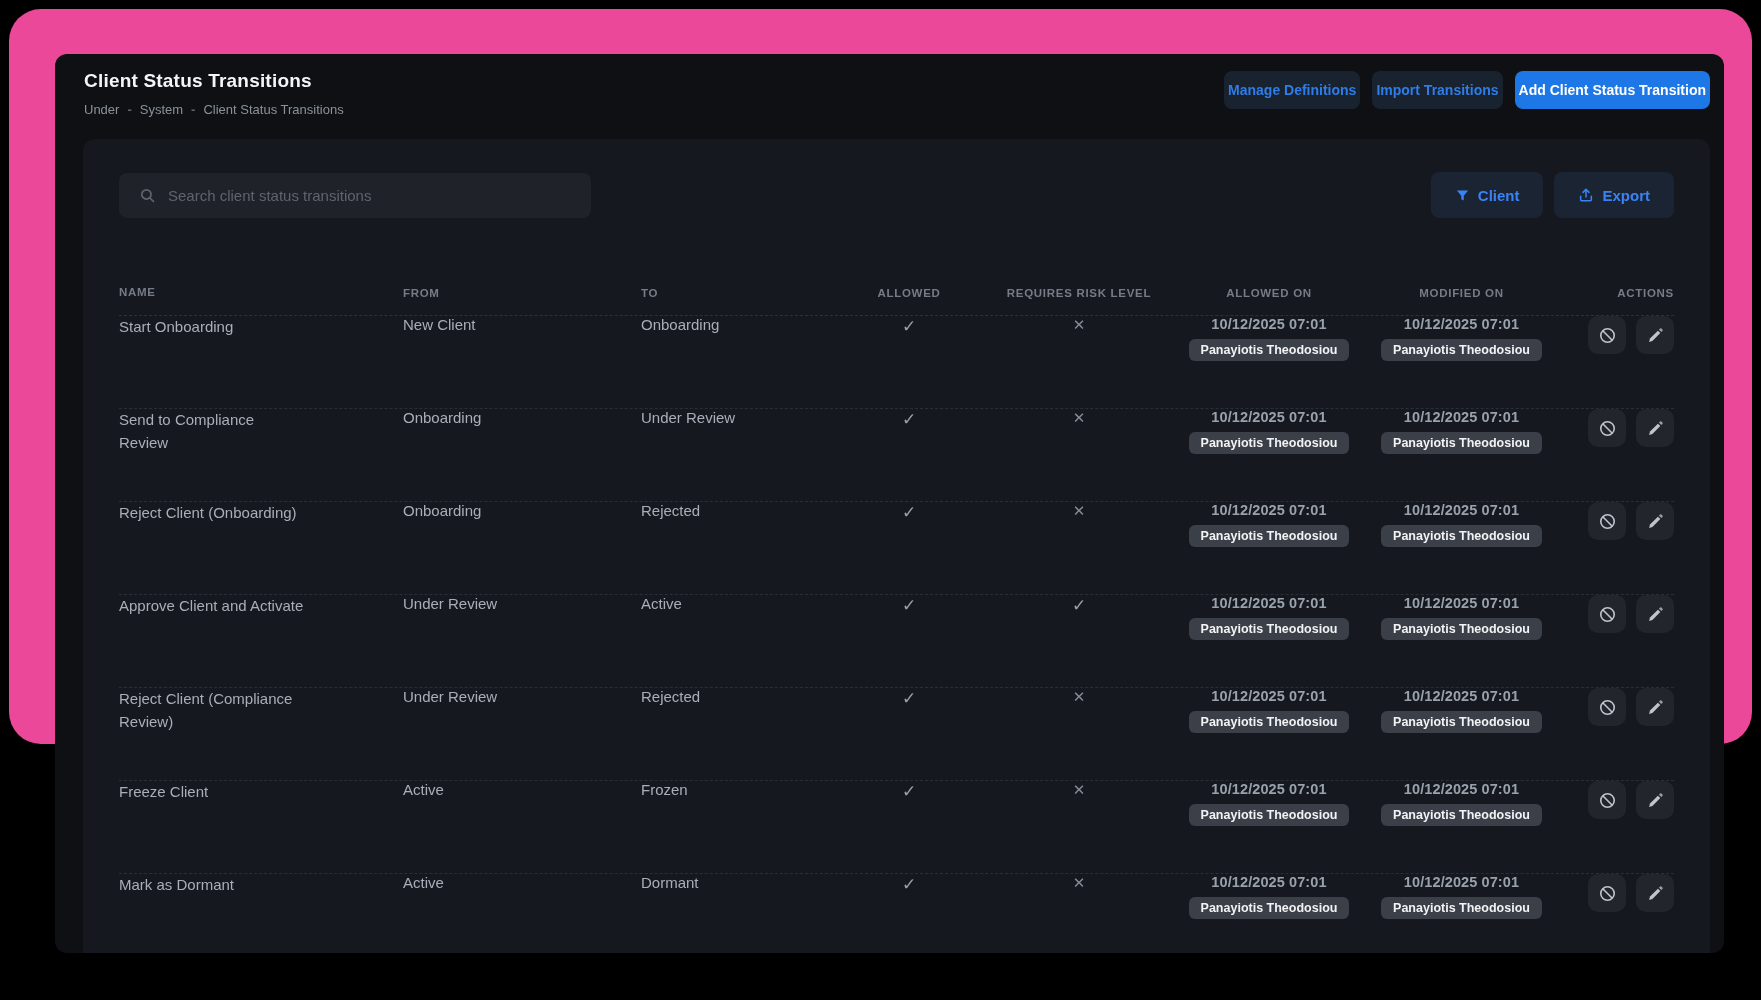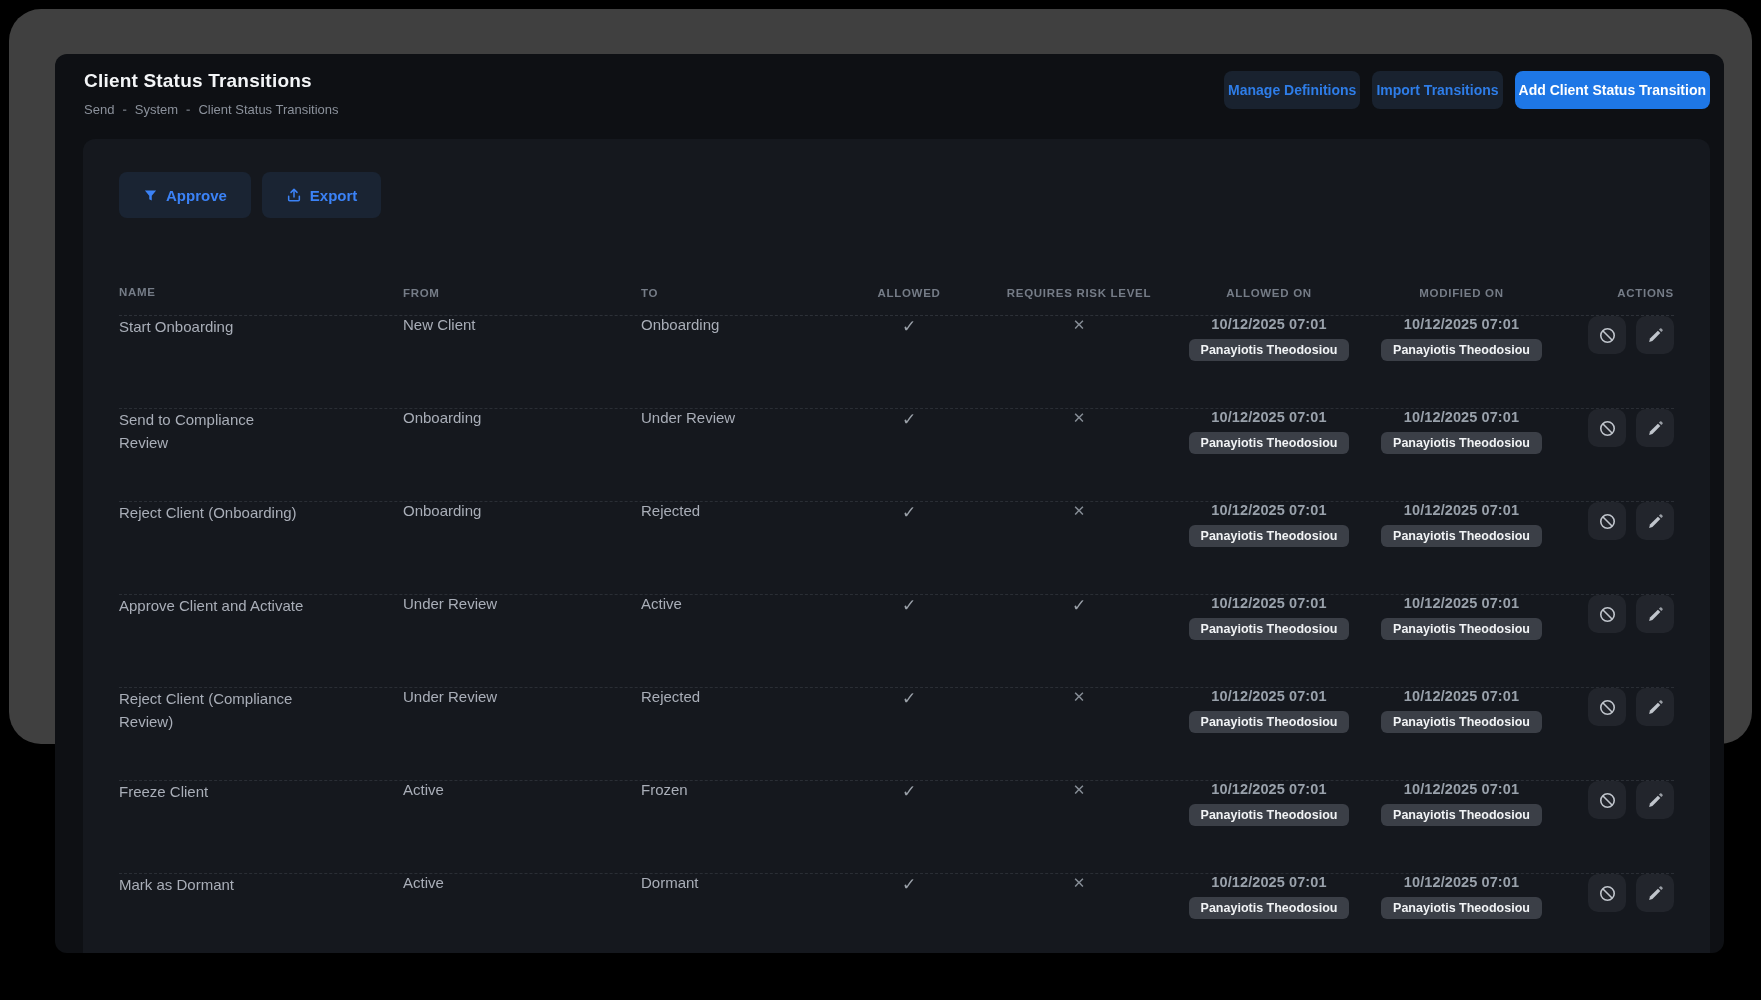--- a/index.html
+++ b/index.html
@@ -1,20 +1,20 @@
 <!DOCTYPE html>
 <html><head>
 <meta charset="utf-8">
 <style>
   * { box-sizing: border-box; margin: 0; padding: 0; }
   html, body { width: 1761px; height: 1000px; background: #000; overflow: hidden;
     font-family: "Liberation Sans", sans-serif; }
 
   .device-frame { position: absolute; left: 9px; top: 9px; width: 1743px; height: 735px;
-    background: #404040; border-radius: 32px; }
+    background: #ec4899; border-radius: 32px; }
 
   .main { position: absolute; left: 46px; top: 45px; width: 1669px; height: 899px;
     background: #0e1014; border-radius: 12px; overflow: hidden; }
 
   
   .page-header { display: flex; justify-content: space-between; align-items: flex-start;
     padding: 16px 14px 0 29px; }
   .page-title { color: #f3f5f7; font-size: 19px; font-weight: bold; letter-spacing: .2px; }
   .breadcrumb { margin-top: 10px; font-size: 13px; color: #8b919b; display: flex; align-items: center; }
   .crumb-sep { color: #5f646c; margin: 0 8px; font-weight: bold; }
@@ -72,45 +72,54 @@
 </head>
 <body>
 
 <div class="device-frame">
   <div class="main">
 
     <div class="page-header">
       <div>
         <div class="page-title">Client Status Transitions</div>
         <div class="breadcrumb">
-          <span>Send</span>
+          <span>Under</span>
           <span class="crumb-sep">-</span>
           <span>System</span>
           <span class="crumb-sep">-</span>
           <span>Client Status Transitions</span>
         </div>
       </div>
       <div class="header-buttons">
         <button class="btn btn-ghost">Manage Definitions</button>
         <button class="btn btn-ghost">Import Transitions</button>
         <button class="btn btn-primary">Add Client Status Transition</button>
       </div>
     </div>
 
     <div class="card">
 
       <div class="toolbar">
+        <div class="search-box">
+          <span style="display:inline-flex">
+            <svg width="17" height="17" viewBox="0 0 24 24" fill="none" stroke="#5d646f" stroke-width="2.4" stroke-linecap="round">
+              <circle cx="10.5" cy="10.5" r="6.5"></circle>
+                <line x1="15.6" y1="15.6" x2="20.5" y2="20.5"></line>
+            </svg>
+          </span>
+          <input class="search-input" placeholder="Search client status transitions" style="">
+        </div>
         <div class="toolbar-right">
           <button class="btn btn-tool">
             <span style="display:inline-flex">
               <svg width="15" height="15" viewBox="0 0 24 24" fill="#3b82f6">
                 <path d="M3 4h18l-7 8.5V20l-4-2.2v-5.3L3 4z"></path>
               </svg>
             </span>
-            <span>Approve</span>
+            <span>Client</span>
           </button>
           <button class="btn btn-tool">
             <span style="display:inline-flex">
               <svg width="16" height="16" viewBox="0 0 24 24" fill="none" stroke="#3b82f6" stroke-width="2.3" stroke-linecap="round" stroke-linejoin="round">
                 <path d="M4 14v5a1.5 1.5 0 0 0 1.5 1.5h13A1.5 1.5 0 0 0 20 19v-5"></path>
                 <line x1="12" y1="15" x2="12" y2="4"></line>
                 <polyline points="7.5,8 12,3.5 16.5,8"></polyline>
               </svg>
             </span>
             <span>Export</span>

